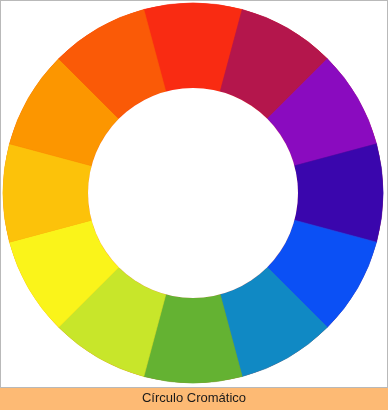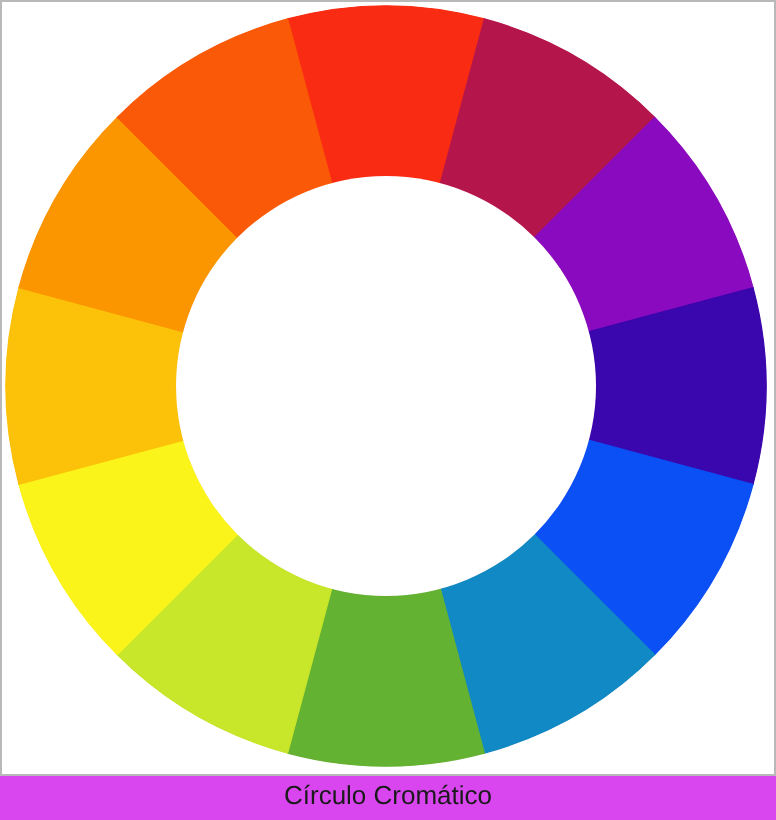--- a/index.html
+++ b/index.html
@@ -10,21 +10,21 @@
   body {
     width: 388px;
     height: 410px;
     font-family: "Liberation Sans", sans-serif;
     overflow: hidden;
   }
   #figure {
     position: relative;
     width: 388px;
     height: 410px;
-    background: #d946ef;
+    background: #fdba74;
   }
   #wheel-frame {
     position: absolute;
     left: 0;
     top: 0;
     width: 386px;
     height: 386px;
     border: 1px solid #b9b9b9;
     background: #ffffff;
     box-sizing: content-box;

